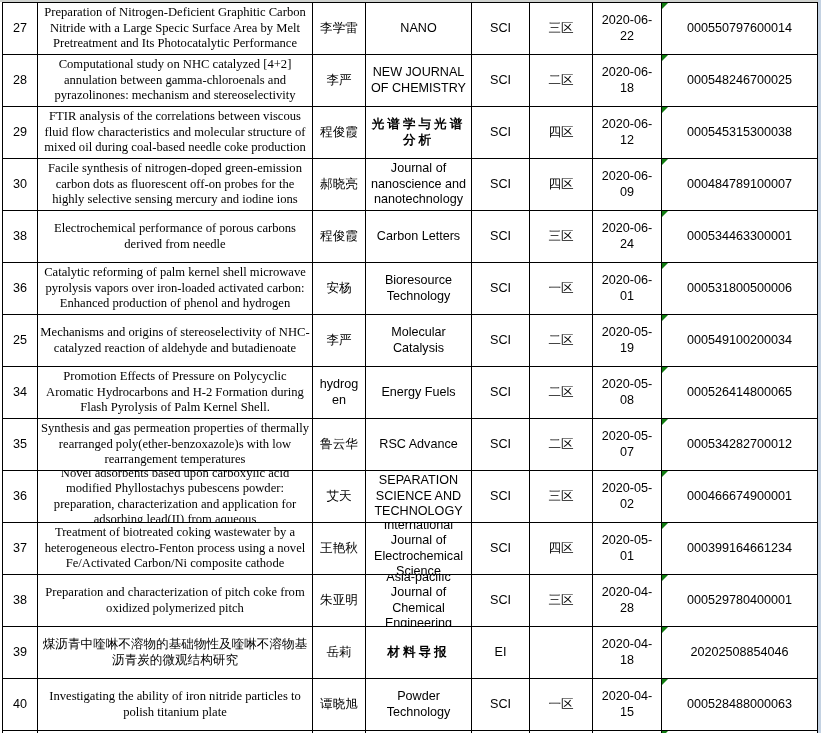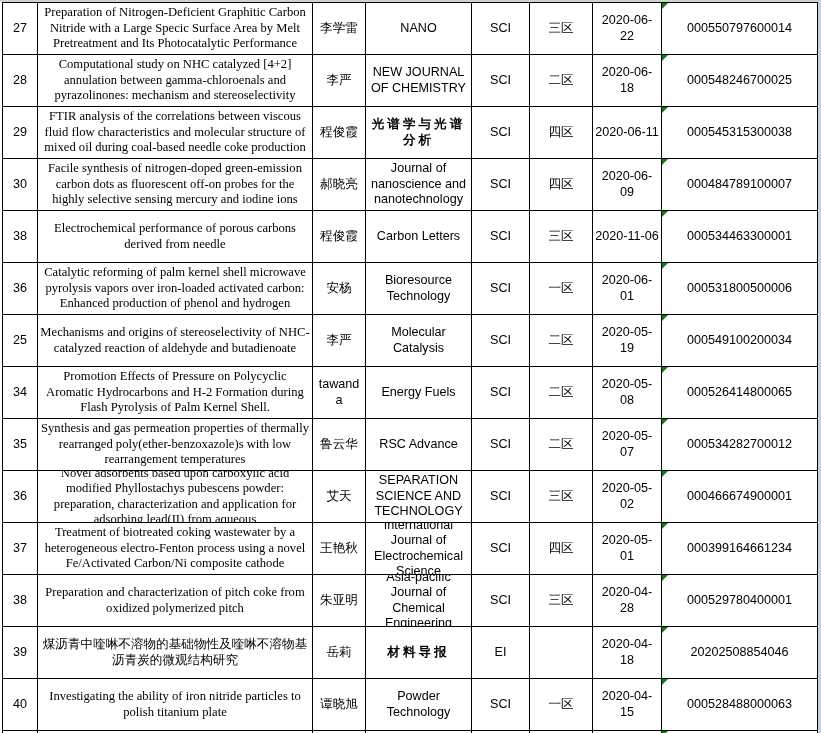--- a/index.html
+++ b/index.html
@@ -197,21 +197,21 @@
               <span class="t">SCI</span>
             </div>
           </td>
     <td class="c-zone">
             <div class="cw">
               <span class="t">四区</span>
             </div>
           </td>
     <td class="c-date">
             <div class="cw">
-              <span class="t">2020-06-11</span>
+              <span class="t">2020-06-12</span>
             </div>
           </td>
     <td class="c-code">
             <span class="flag"></span>
             <div class="cw">
               <span class="t">000545315300038</span>
             </div>
           </td>
   </tr>
         <tr>
@@ -283,21 +283,21 @@
               <span class="t">SCI</span>
             </div>
           </td>
     <td class="c-zone">
             <div class="cw">
               <span class="t">三区</span>
             </div>
           </td>
     <td class="c-date">
             <div class="cw">
-              <span class="t">2020-11-06</span>
+              <span class="t">2020-06-24</span>
             </div>
           </td>
     <td class="c-code">
             <span class="flag"></span>
             <div class="cw">
               <span class="t">000534463300001</span>
             </div>
           </td>
   </tr>
         <tr>
@@ -392,21 +392,21 @@
               <span class="t">34</span>
             </div>
           </td>
     <td class="c-title">
             <div class="cw">
               <span class="t">Promotion Effects of Pressure on Polycyclic Aromatic Hydrocarbons and H-2 Formation during Flash Pyrolysis of Palm Kernel Shell.</span>
             </div>
           </td>
     <td class="c-author">
             <div class="cw">
-              <span class="t">tawanda</span>
+              <span class="t">hydrogen</span>
             </div>
           </td>
     <td class="c-journal">
             <div class="cw">
               <span class="t">Energy Fuels</span>
             </div>
           </td>
     <td class="c-index">
             <div class="cw">
               <span class="t">SCI</span>

